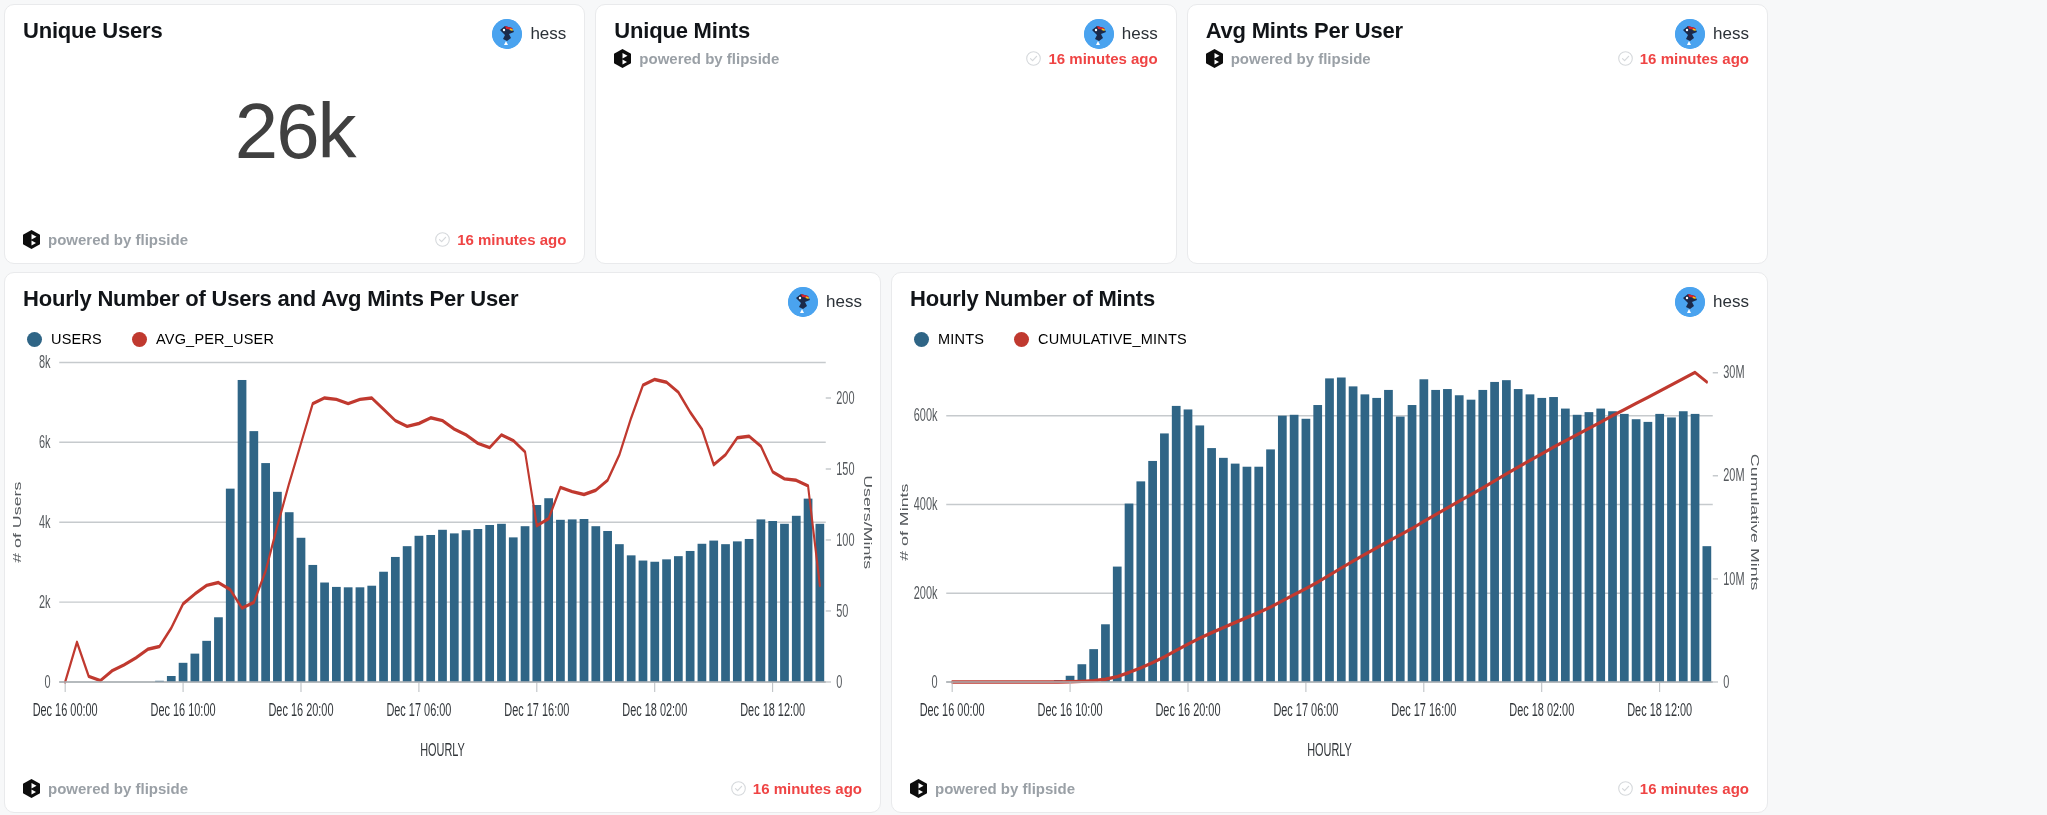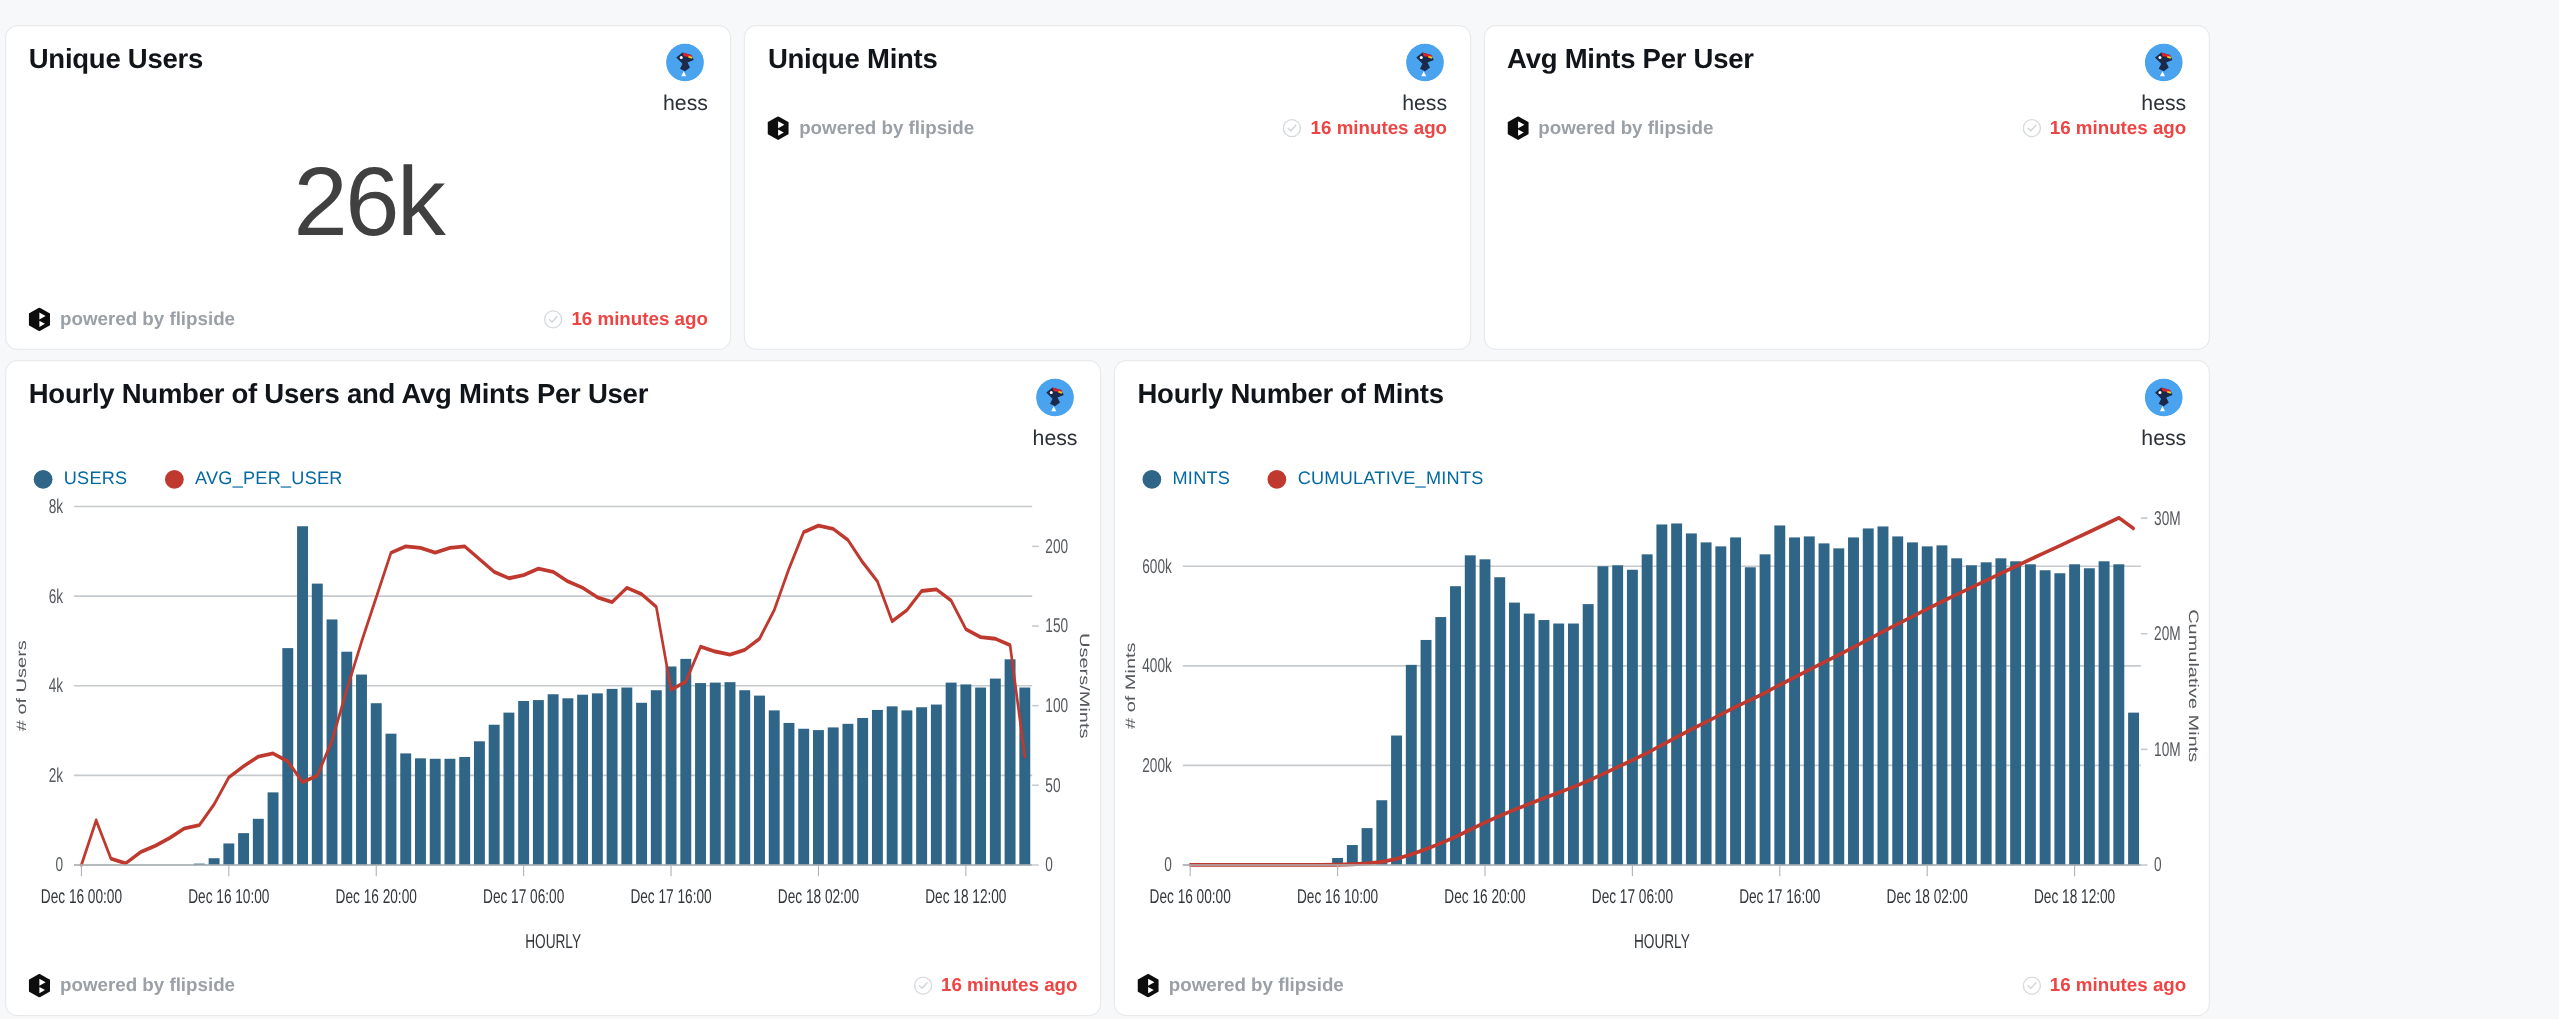--- a/index.html
+++ b/index.html
@@ -6,21 +6,21 @@
   html, body {
     margin: 0; padding: 0;
     width: 2047px; height: 815px;
     background: #f7f8f9;
     font-family: "Liberation Sans", sans-serif;
     overflow: hidden;
   }
   .dashboard {
     width: 1772px; height: 815px;
     display: flex; flex-direction: column;
-    padding: 20px 4px 2px 4px;
+    padding: 4px 4px 2px 4px;
     gap: 8px;
     text-align: center;
   }
   .kpi-row { display: flex; gap: 10px; height: 260px; }
   .chart-row { display: flex; gap: 10px; flex: 1; }
 
   .card {
     background: #ffffff;
     border: 1px solid #e9eaec;
     border-radius: 10px;
@@ -33,21 +33,21 @@
 
   .card-head {
     display: flex; align-items: flex-start; justify-content: space-between;
     padding: 13px 18px 0 18px;
     flex: 0 0 auto;
   }
   .card-title {
     font-size: 22px; font-weight: bold; color: #111418;
     letter-spacing: -0.2px; line-height: 1.2;
   }
-  .owner { display: flex; align-items: center; gap: 8px; padding-top: 1px; flex-direction: column; }
+  .owner { display: flex; align-items: center; gap: 8px; padding-top: 1px; }
   .owner-name { font-size: 17px; color: #2b3137; }
   .avatar {
     width: 30px; height: 30px; border-radius: 50%;
     background: #4aa3ef; position: relative; overflow: hidden;
     flex: 0 0 auto;
   }
   .avatar svg { display: block; width: 30px; height: 30px; }
 
   .kpi-value-wrap {
     flex: 1; display: flex; align-items: center; justify-content: center;
@@ -73,21 +73,21 @@
 
   
   .legend {
     display: flex; align-items: center; gap: 30px;
     padding: 14px 0 0 22px;
     flex: 0 0 auto;
   }
   .legend-item { display: flex; align-items: center; gap: 9px; }
   .legend-dot { width: 15px; height: 15px; border-radius: 50%; }
   .legend-label {
-    font-size: 14.5px; color: #0369a1; letter-spacing: 0.2px;
+    font-size: 14.5px; color: #000000; letter-spacing: 0.2px;
   }
 
   .plot-wrap { flex: 1; position: relative; padding: 4px 0 0 0; min-height: 0; }
   .plot-svg { display: block; width: 100%; height: 100%; }
 
   .tick-text { font-size: 12.5px; fill: #55595d; font-family: "Liberation Sans", sans-serif; }
   .axis-title { font-size: 12.5px; fill: #55595d; font-family: "Liberation Sans", sans-serif; }
   .xlabel-text { font-size: 12.5px; fill: #33373b; font-family: "Liberation Sans", sans-serif; }
   .hourly-text { font-size: 12.5px; fill: #33373b; font-family: "Liberation Sans", sans-serif; }
 </style>

